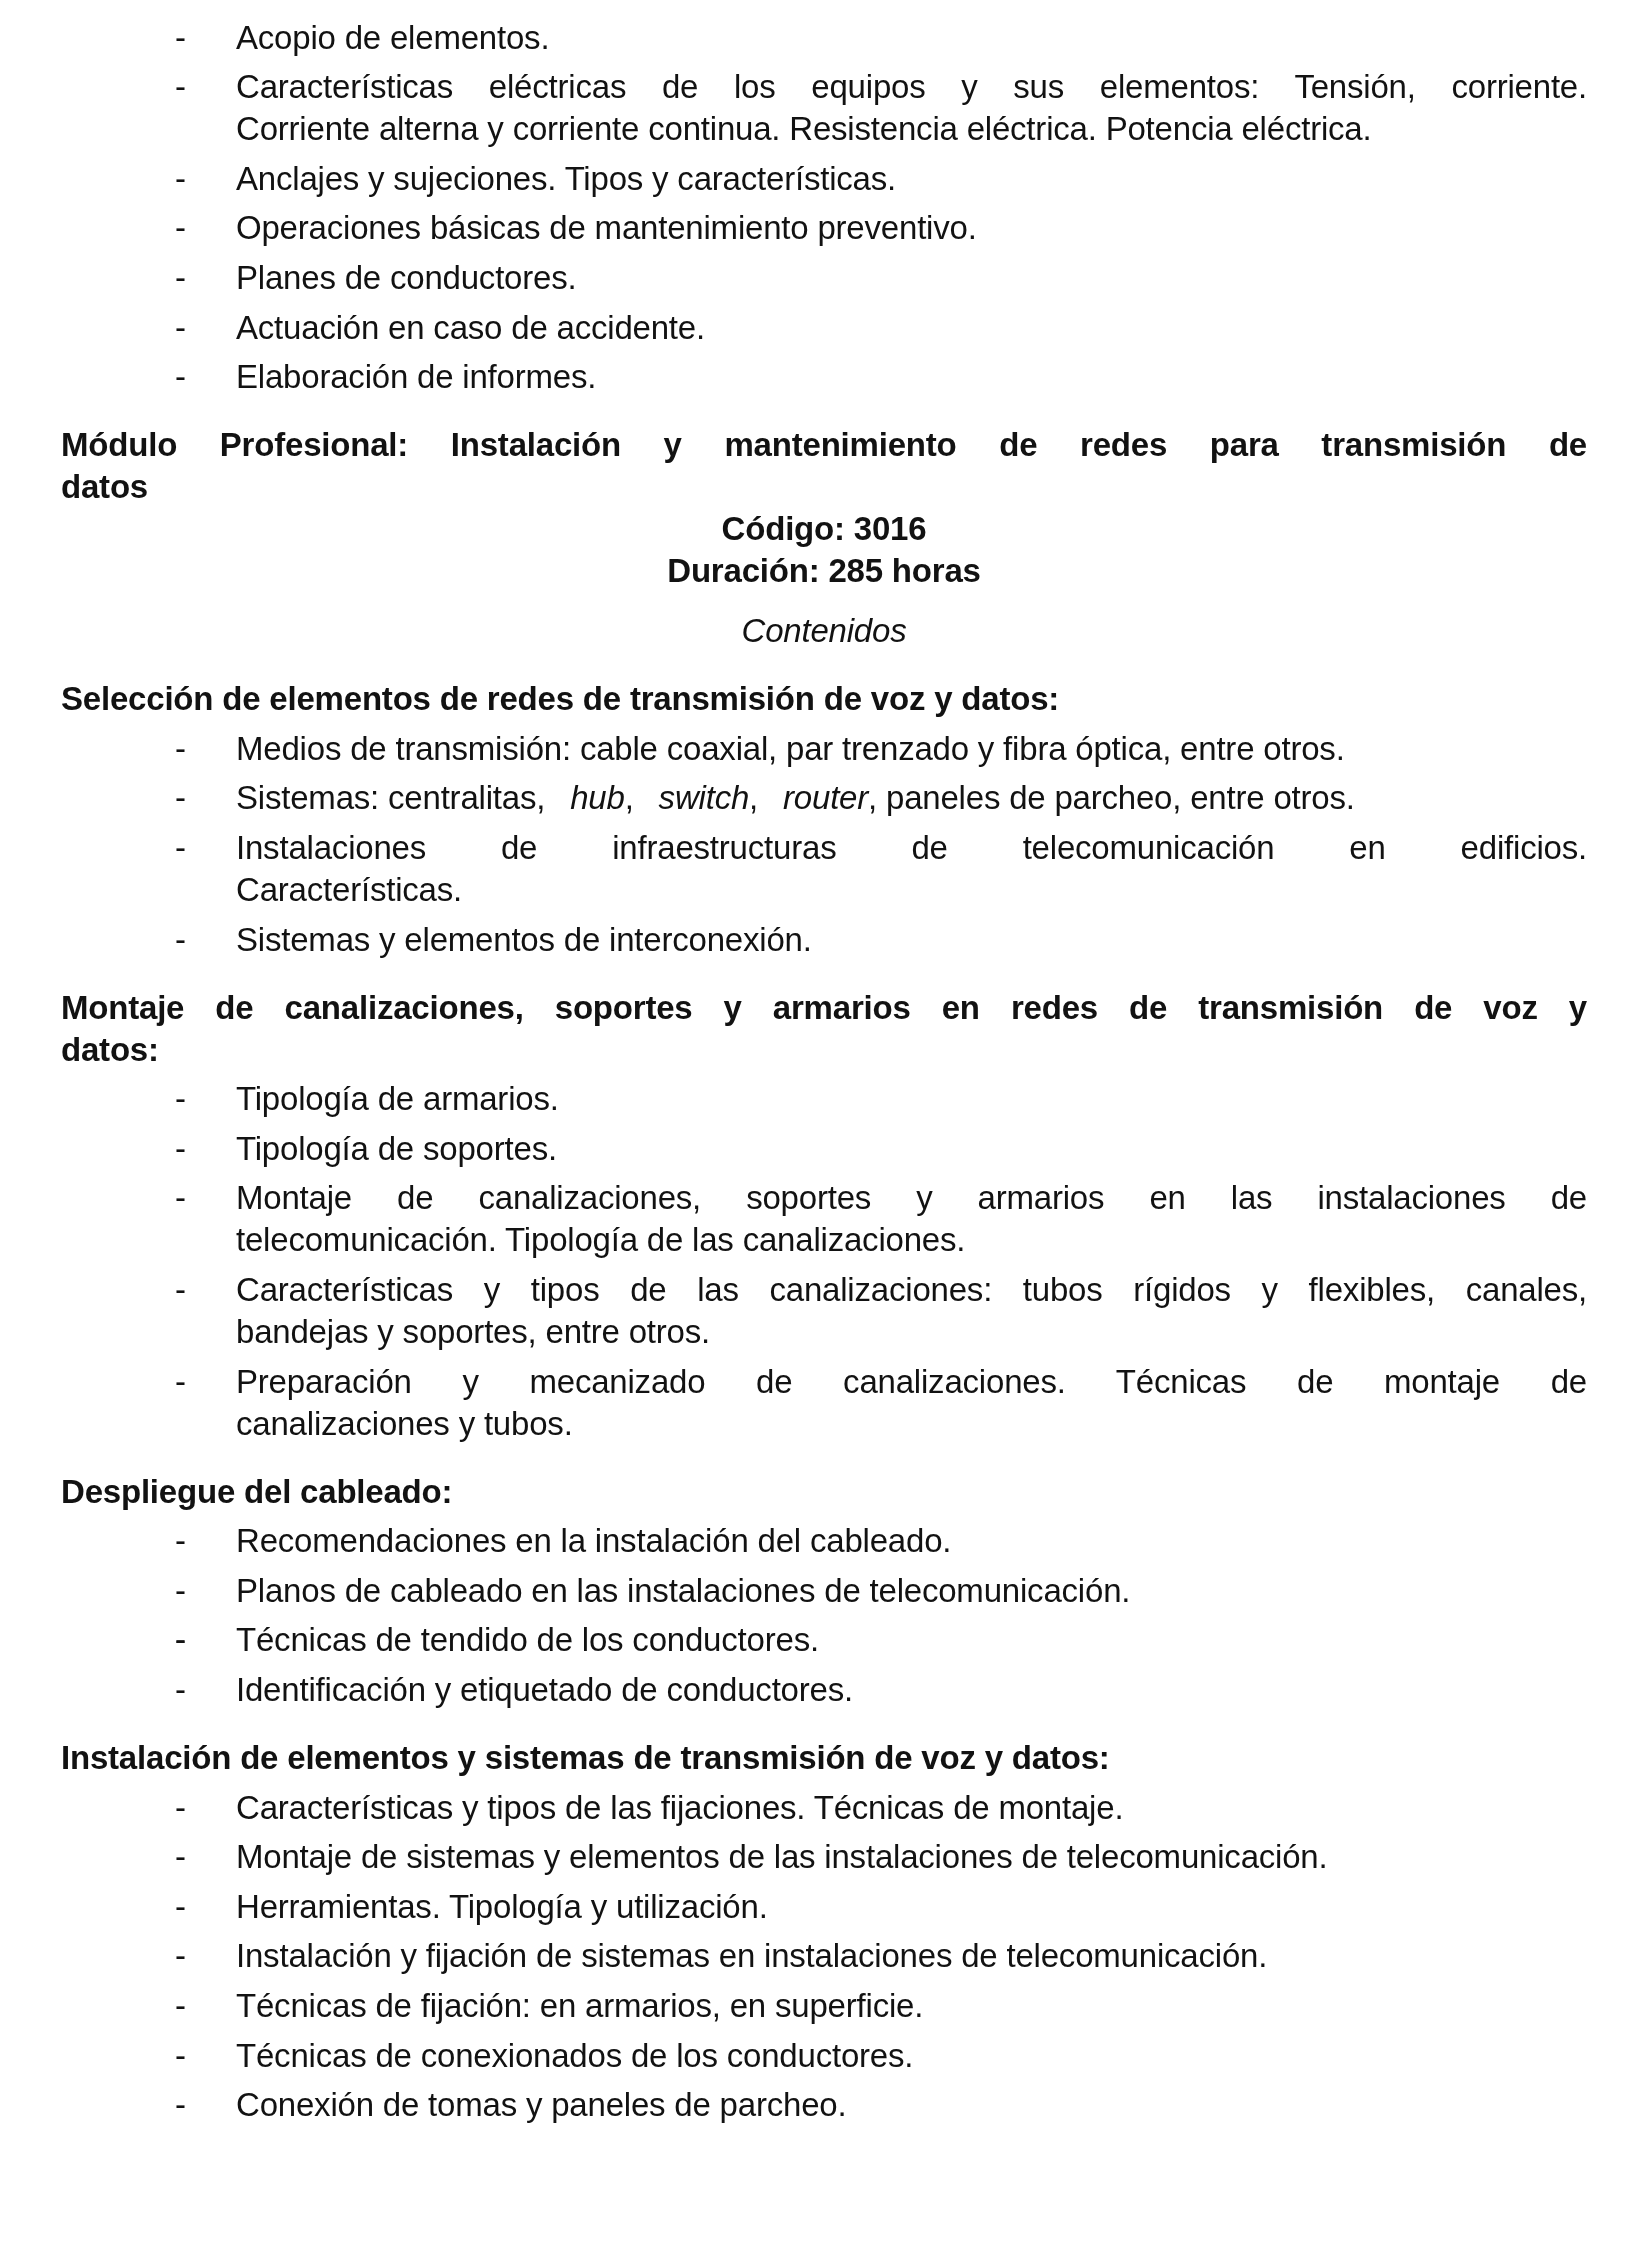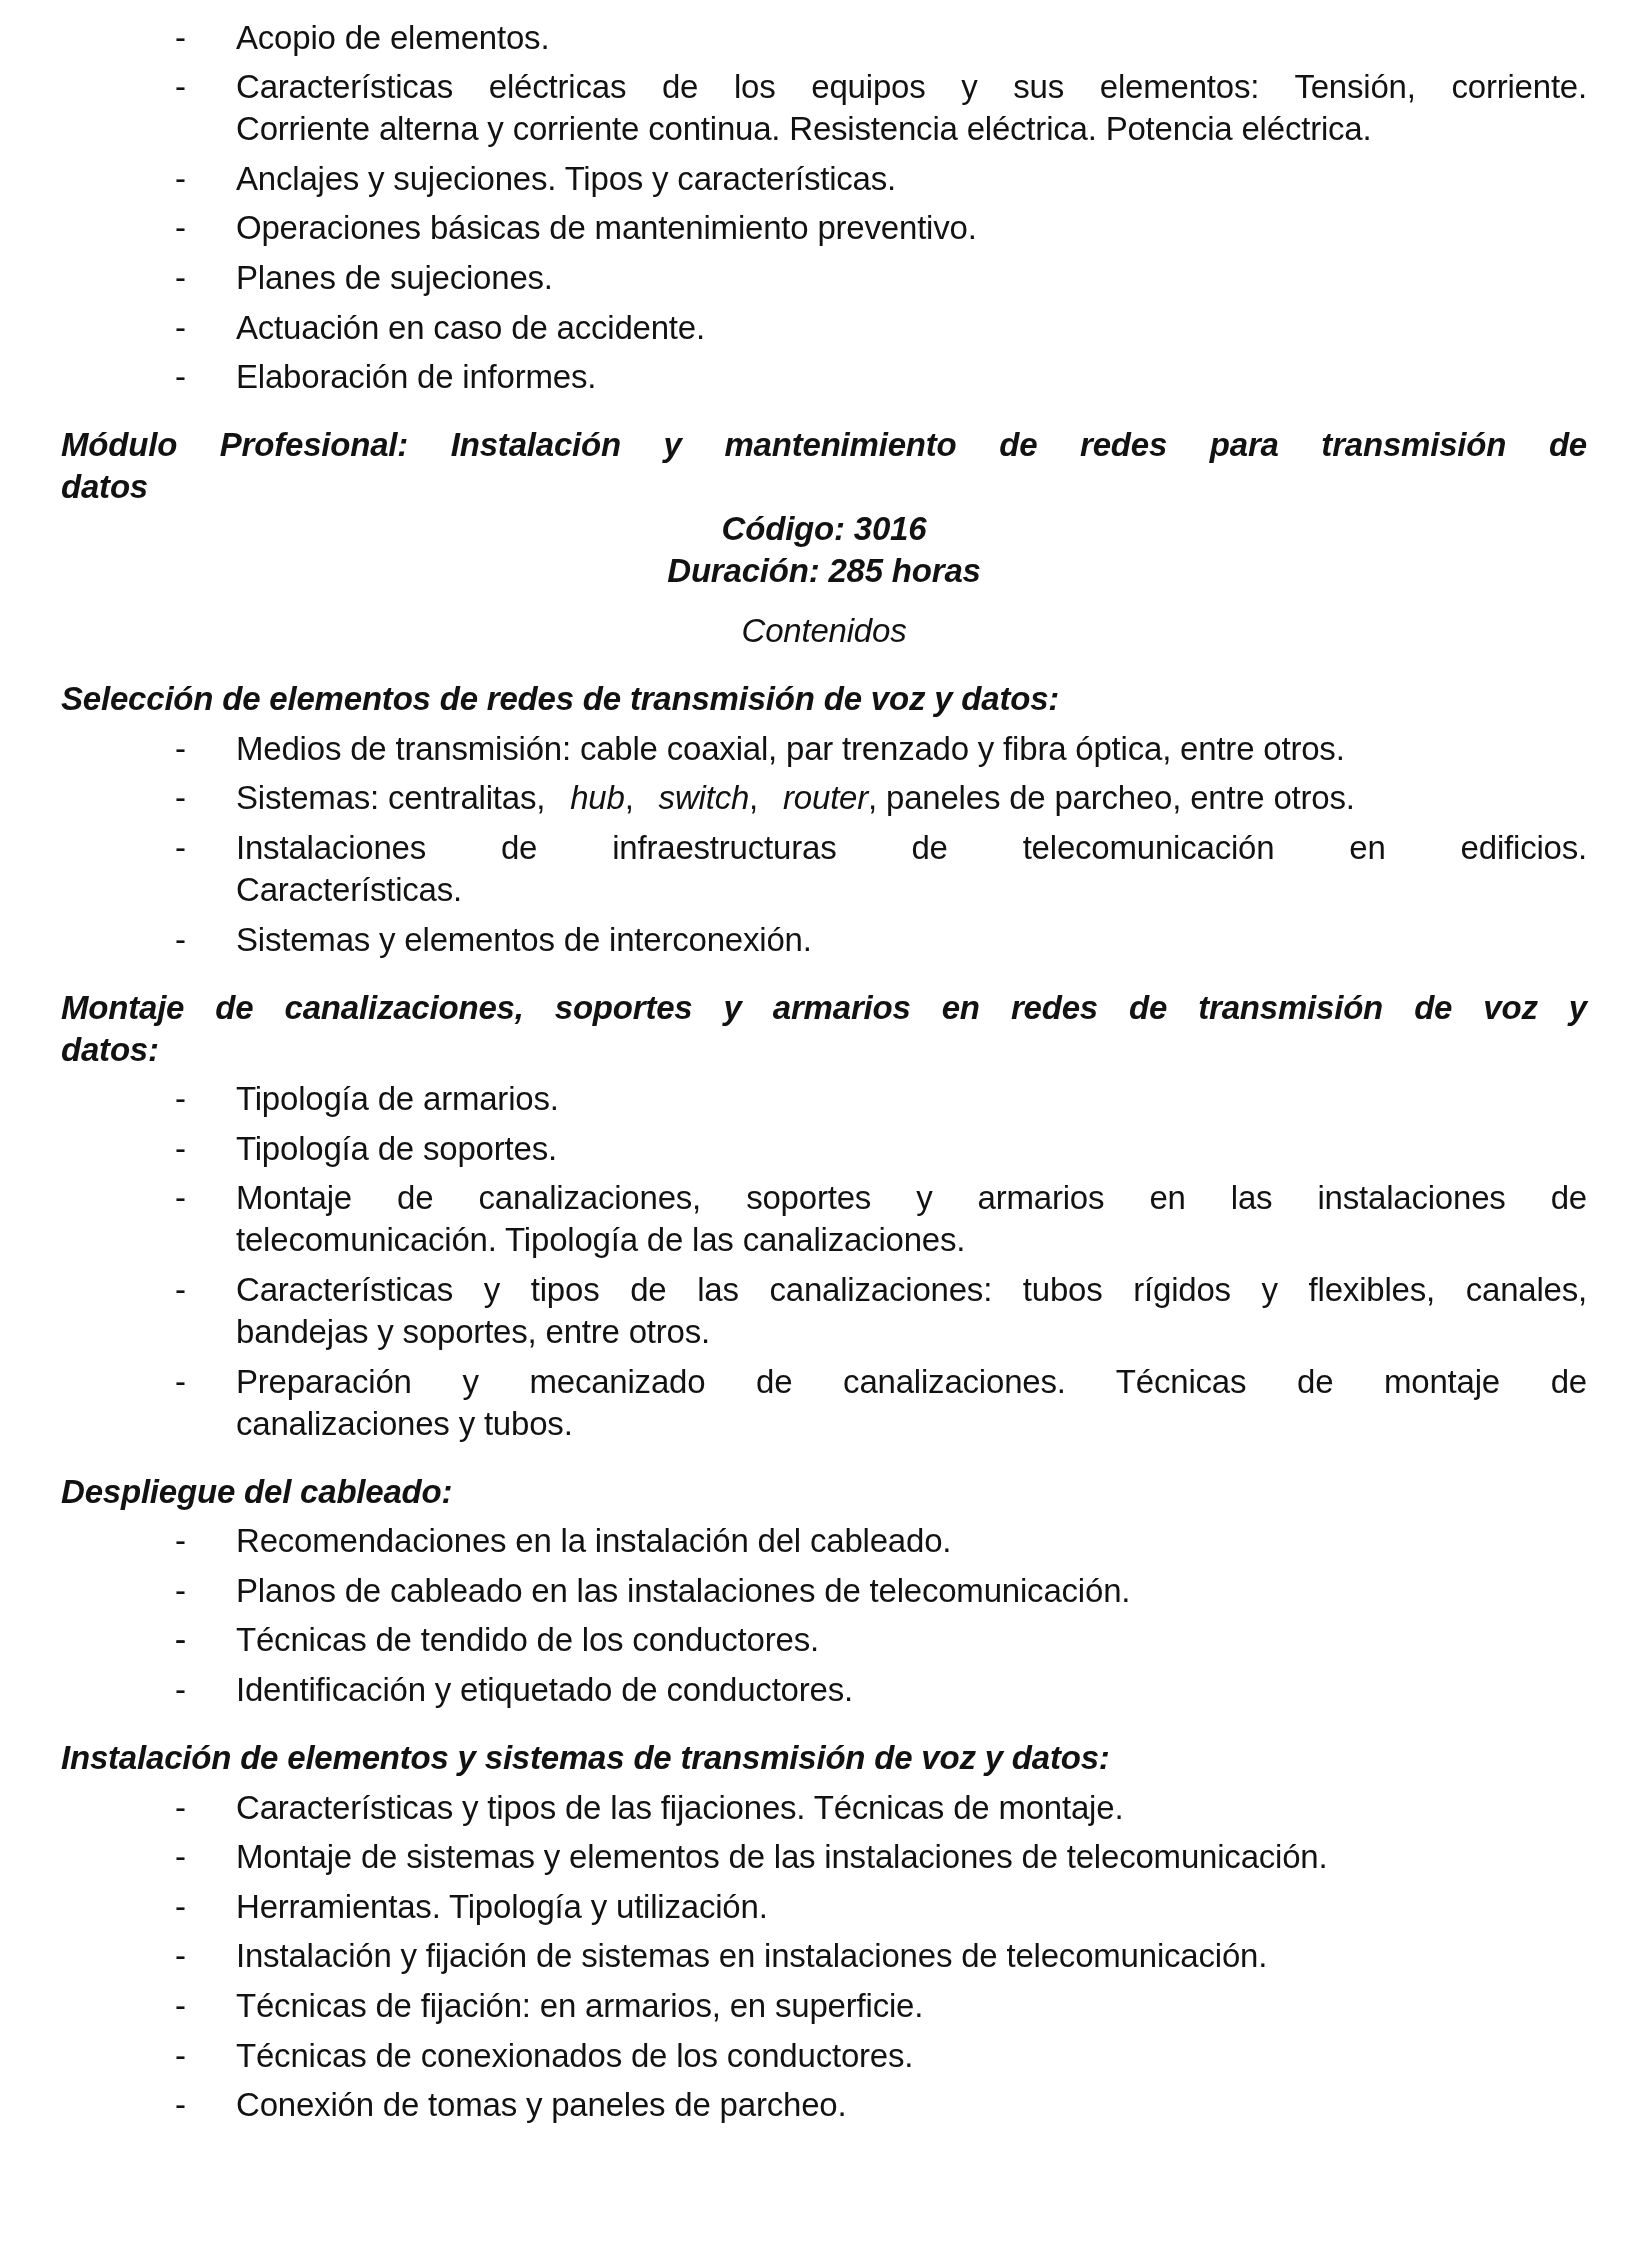--- a/index.html
+++ b/index.html
@@ -34,21 +34,20 @@
     position: absolute;
     left: 114px;
     top: 0;
     width: 30px;
   }
 
   
   .block-heading {
     font-weight: bold;
     margin-top: 26px;
-    font-style: italic;
   }
   .block-heading.tight { margin-top: 0; text-align: center; }
 
   
   .block-center {
     text-align: center;
     font-style: italic;
     margin-top: 18px;
     margin-bottom: 24px;
   }
@@ -79,21 +78,21 @@
         <div class="block-list-item">
           <div class="item-dash">-</div>
           <div class="line">Anclajes y sujeciones. Tipos y características.</div>
         </div>
         <div class="block-list-item">
           <div class="item-dash">-</div>
           <div class="line">Operaciones básicas de mantenimiento preventivo.</div>
         </div>
         <div class="block-list-item">
           <div class="item-dash">-</div>
-          <div class="line">Planes de sujeciones.</div>
+          <div class="line">Planes de conductores.</div>
         </div>
         <div class="block-list-item">
           <div class="item-dash">-</div>
           <div class="line">Actuación en caso de accidente.</div>
         </div>
         <div class="block-list-item">
           <div class="item-dash">-</div>
           <div class="line">Elaboración de informes.</div>
         </div>
       </div>

